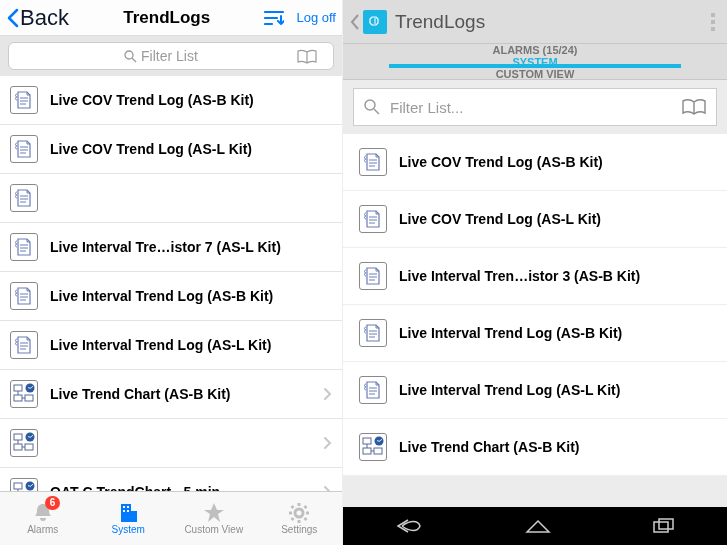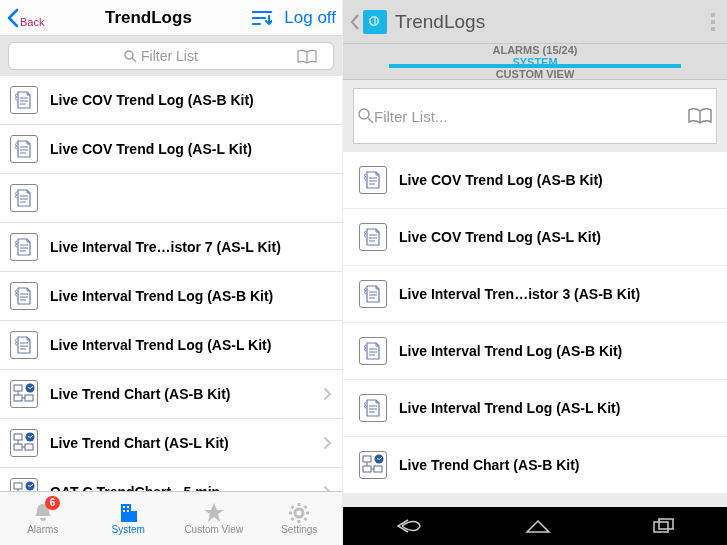--- a/index.html
+++ b/index.html
@@ -13,23 +13,23 @@
   }
   .phone { height: 545px; background:#fff; position:relative; }
   .phone.ios { width: 343px; border-right: 1px solid #eee;}
   .phone.android { width: 384px; background:#ececec;}
   
   
   .ios .nav {
     height: 36px; display:flex; align-items:center; justify-content:space-between;
     padding: 0 6px; border-bottom:1px solid #ddd; background:#fdfdfd;
   }
-  .ios .nav .back { display:flex; align-items:flex-end; color:#be185d; font-size:11px;}
+  .ios .nav .back { display:flex; align-items:center; color:#0f172a; font-size:22px;}
   .ios .nav .title { font-weight:700; font-size:17px; color:#000;}
-  .ios .nav .right { display:flex; align-items:center; gap:12px; color:#007aff; font-size:17px;}
+  .ios .nav .right { display:flex; align-items:center; gap:12px; color:#007aff; font-size:13px;}
   .ios .searchbar {
     background:#e6e6e6; padding:6px 8px;
   }
   .ios .searchbar .sb-inner{
     background:#fff; border:1px solid #ccc; border-radius:6px; height:28px;
     display:flex; align-items:center; padding:0 16px; color:#9b9b9b; font-size:14px;
     position:relative;
   }
   .ios .searchbar .sb-inner .ph{flex:1; text-align:center;}
   .ios .list { overflow-y:auto; height: calc(545px - 36px - 40px - 54px);}
@@ -73,22 +73,22 @@
   .android .tabs .t {
     flex:1; display:flex; align-items:center; justify-content:center;
     font-size:11px; font-weight:700; color:#777; position:relative;
   }
   .android .tabs .t.active{color:#1bb7e4;}
   .android .tabs .t.active::after{
     content:""; position:absolute; bottom:0; left:12%; right:12%; height:4px; background:#1bb7e4;
   }
   .android .searchwrap{padding:8px 10px; background:#ececec;}
   .android .searchwrap .box{
-    background:#fff; border:1px solid #ccc; height:56px; display:flex; align-items:center;
-    padding:0 4px; color:#9b9b9b; font-size:15px; 
+    background:#fff; border:1px solid #ccc; height:38px; display:flex; align-items:center;
+    padding:0 10px; color:#9b9b9b; font-size:15px; gap:10px;
   }
   .android .alist { background:#fff;}
   .android .arow {
     display:flex; align-items:center; gap:12px; padding:14px 16px;
     border-bottom:1px solid #eee; font-size:14px; font-weight:700; color:#000;
     min-height:56px;
   }
   .android .navbar {
     position:absolute; bottom:0; left:0; right:0; height:38px; background:#000;
     display:flex; align-items:center; justify-content:space-around; color:#ccc;
@@ -228,21 +228,20 @@
         <span class="icon-chart">
           <svg width="26" height="26" viewBox="0 0 26 26">
             <rect x="3" y="4" width="8" height="6" fill="#fff" stroke="#5a6a96"></rect>
             <rect x="3" y="14" width="8" height="6" fill="#fff" stroke="#5a6a96"></rect>
             <rect x="14" y="14" width="8" height="6" fill="#fff" stroke="#5a6a96"></rect>
             <path d="M7 10v4M11 17h3" stroke="#5a6a96"></path>
             <circle cx="19" cy="7" r="4.5" fill="#2b5aa0"></circle>
             <path d="M17 7c1-1 2 1 3 0s1-2 2-1" stroke="#fff" fill="none" stroke-width="1"></path>
           </svg>
         </span>
-        <span>Live Trend Chart (AS-L Kit)</span>
         <span class="chev">
           <svg width="9" height="14" viewBox="0 0 9 14">
             <path d="M2 2l5 5-5 5" stroke="#c7c7cc" stroke-width="2" fill="none" stroke-linecap="round"></path>
           </svg>
         </span>
       </div>
       <div class="row">
         <span class="icon-chart">
           <svg width="26" height="26" viewBox="0 0 26 26">
             <rect x="3" y="4" width="8" height="6" fill="#fff" stroke="#5a6a96"></rect>

